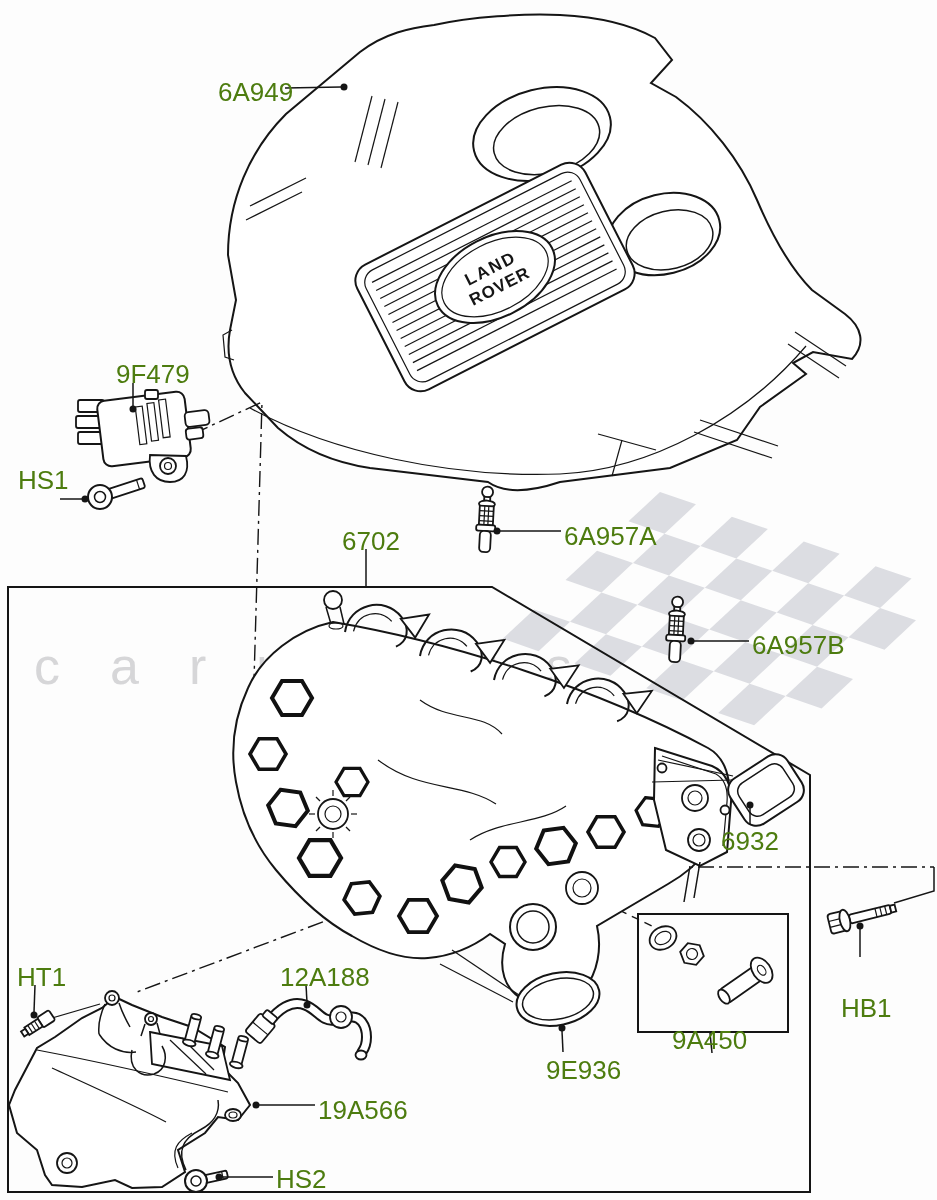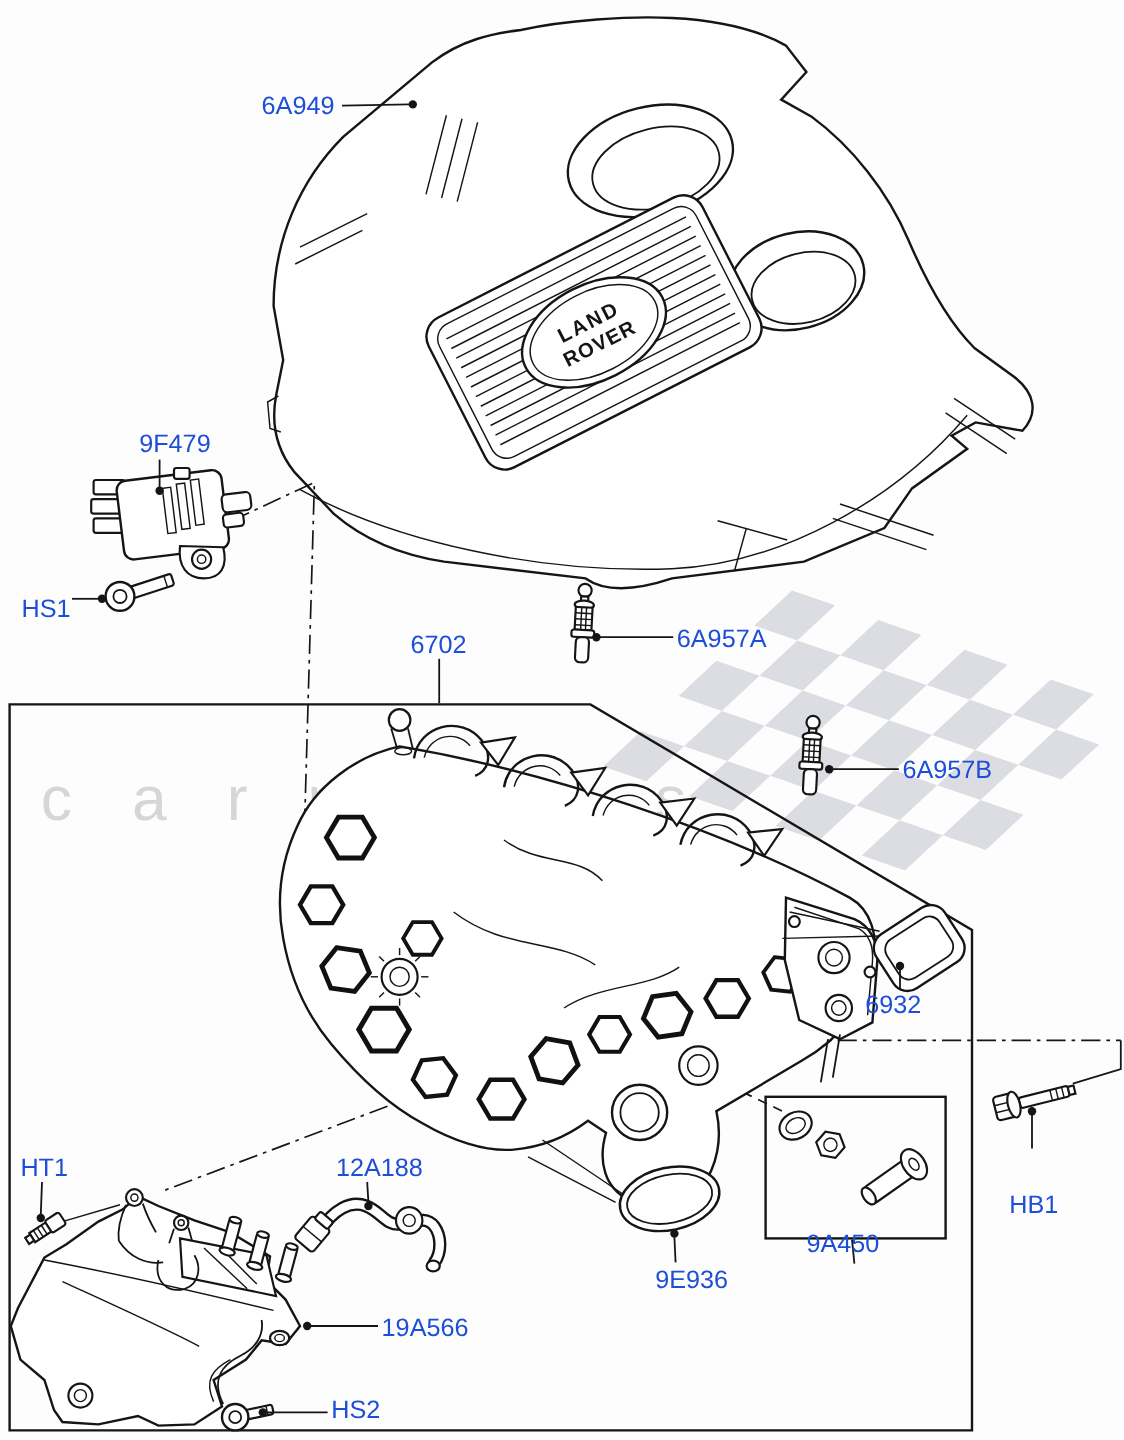--- a/index.html
+++ b/index.html
@@ -6,21 +6,21 @@
   .stage{position:relative;width:937px;height:1200px;background:#fdfdfd;overflow:hidden;
          font-family:"Liberation Sans",sans-serif;}
   .layer{position:absolute;left:0;top:0;width:937px;height:1200px;}
   
   .wm-brand{position:absolute;left:64px;top:500px;font-family:"DejaVu Serif",serif;
             font-weight:bold;font-size:142px;line-height:1.0;color:#f2b9bf;letter-spacing:-3px;
             user-select:none;}
   .wm-sub{position:absolute;left:34px;top:636px;font-size:52px;color:#d6d6d8;
           letter-spacing:50px;font-family:"Liberation Sans",sans-serif;user-select:none;}
   
-  .part-label{position:absolute;color:#1d4ed8;font-size:21px;white-space:nowrap;z-index:5;}
+  .part-label{position:absolute;color:#4d7c0f;font-size:26px;white-space:nowrap;z-index:5;}
   
   svg text{font-family:"Liberation Sans",sans-serif;}
   .ln{stroke:#151515;fill:none;stroke-width:1.5;}
   .ln2{stroke:#151515;fill:none;stroke-width:2;}
   .thin{stroke:#151515;fill:none;stroke-width:1.2;}
   .fw{fill:#ffffff;stroke:#151515;stroke-width:2;}
   .fw18{fill:#ffffff;stroke:#151515;stroke-width:1.8;}
   .dot{fill:#151515;stroke:none;}
   .dashdot{stroke:#151515;fill:none;stroke-width:1.4;stroke-dasharray:16 5 3 5;}
   .dashed{stroke:#151515;fill:none;stroke-width:1.4;stroke-dasharray:8 6;}
@@ -401,21 +401,21 @@
       <line class="ln" x1="273" y1="1177" x2="222" y2="1177"></line>
         <circle class="dot" cx="219" cy="1177" r="3.5"></circle>
       <line class="ln" x1="562" y1="1031" x2="563" y2="1052"></line>
         <circle class="dot" cx="562" cy="1028" r="3.5"></circle>
       <line class="ln" x1="710" y1="1033" x2="712" y2="1053"></line>
     </g>
   </svg>
 
   <span class="part-label" style="left:218px;top:77px">6A949</span>
   <span class="part-label" style="left:116px;top:359px">9F479</span>
-  <span class="part-label" style="left:18px;top:496px">HS1</span>
+  <span class="part-label" style="left:18px;top:465px">HS1</span>
   <span class="part-label" style="left:342px;top:526px">6702</span>
   <span class="part-label" style="left:564px;top:521px">6A957A</span>
   <span class="part-label" style="left:752px;top:630px">6A957B</span>
   <span class="part-label" style="left:721px;top:826px">6932</span>
   <span class="part-label" style="left:841px;top:993px">HB1</span>
   <span class="part-label" style="left:17px;top:962px">HT1</span>
   <span class="part-label" style="left:280px;top:962px">12A188</span>
   <span class="part-label" style="left:318px;top:1095px">19A566</span>
   <span class="part-label" style="left:276px;top:1164px">HS2</span>
   <span class="part-label" style="left:546px;top:1055px">9E936</span>

